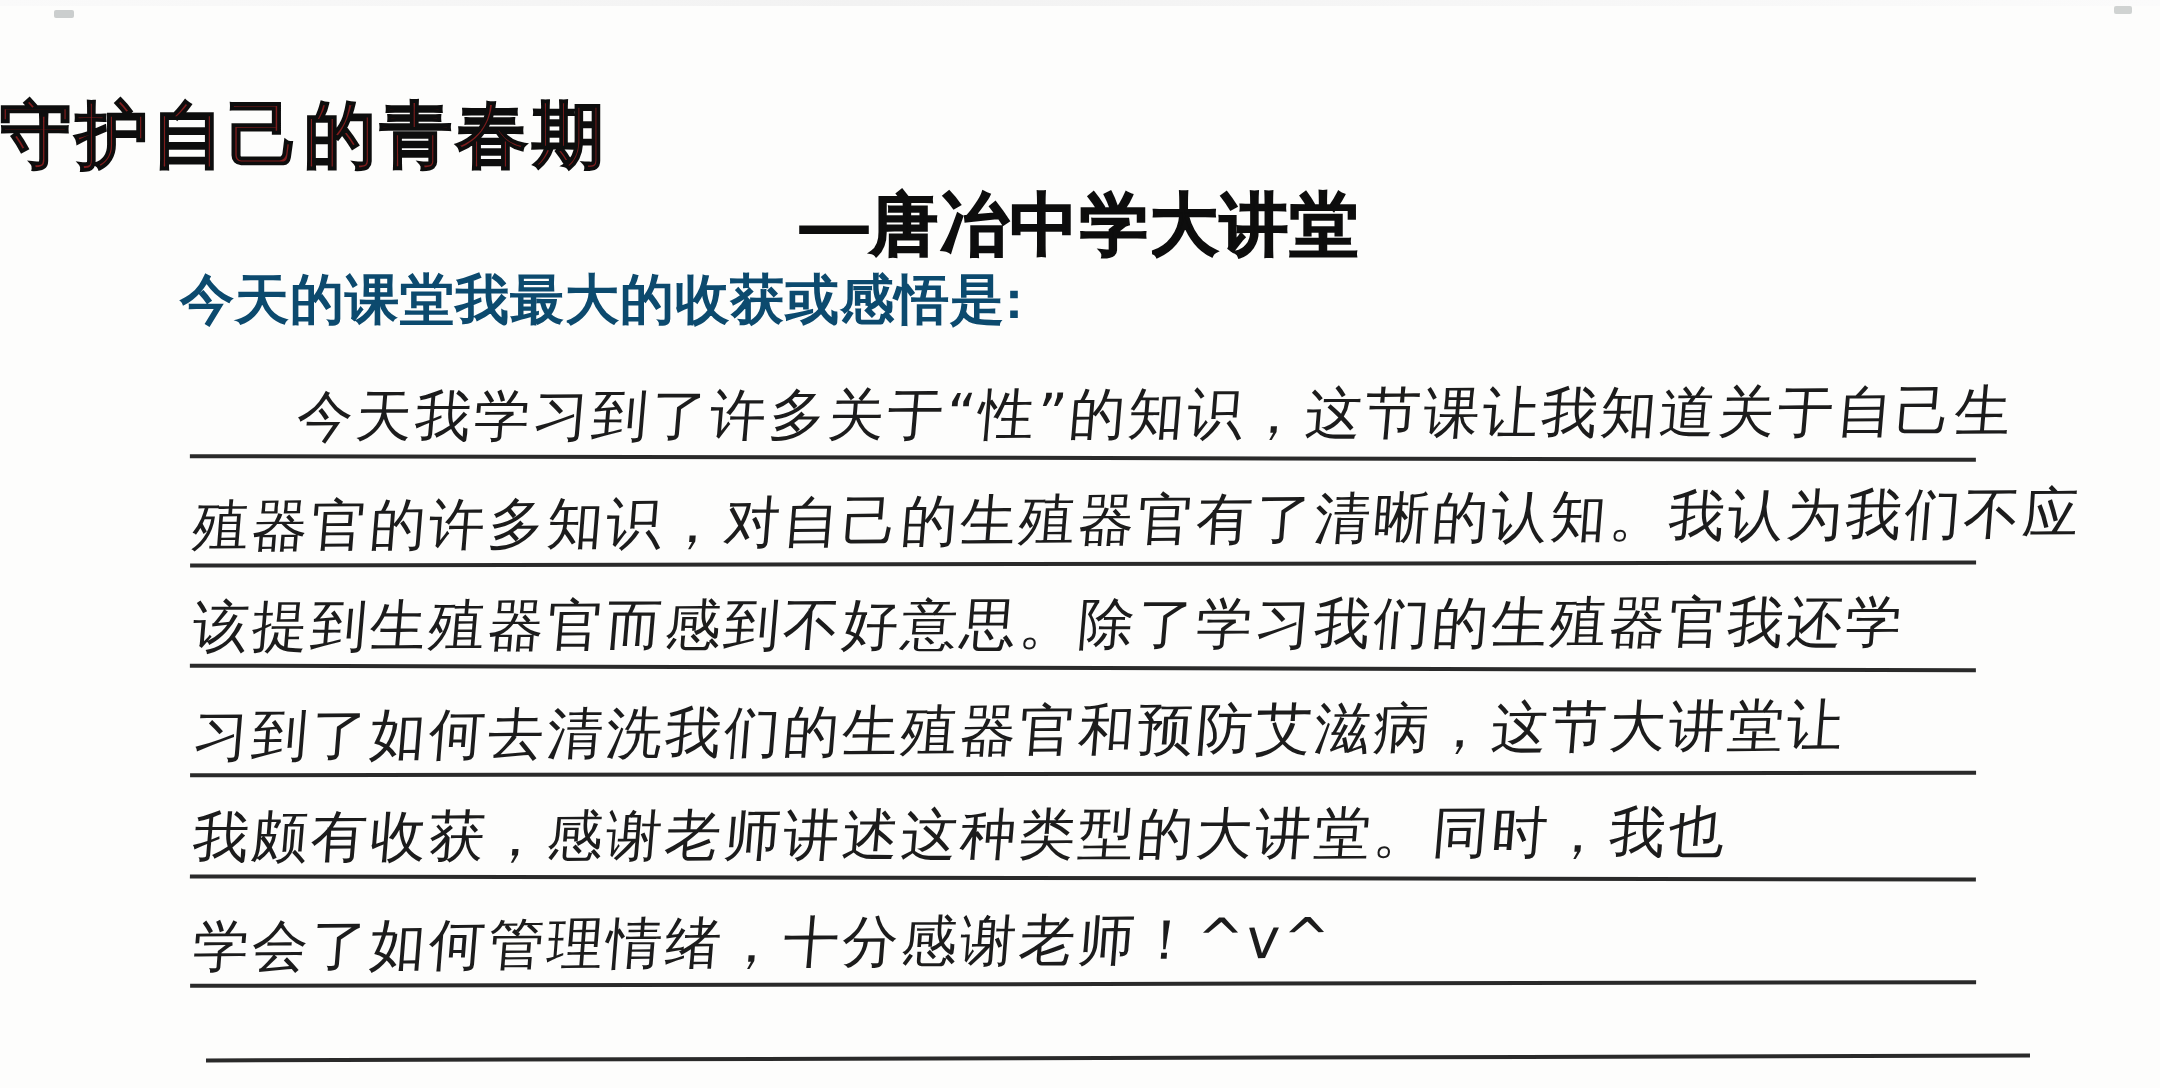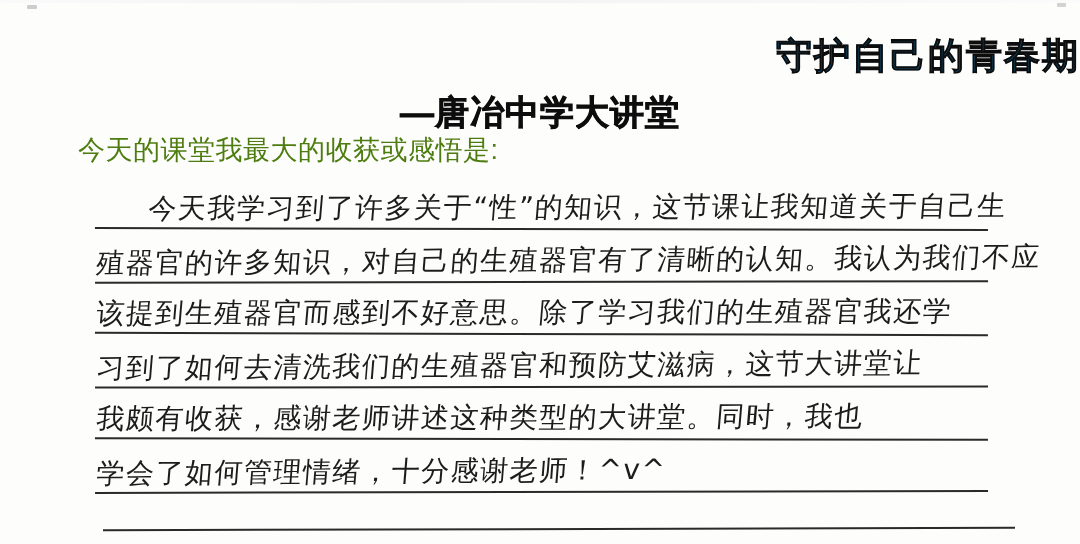--- a/index.html
+++ b/index.html
@@ -17,50 +17,50 @@
     color: #111;
   }
   .scan-edge-top {
     position: absolute;
     top: 0; left: 0;
     width: 100%; height: 3px;
     background: linear-gradient(to right, #fafafa 0%, #f2f2f2 40%, #fbfbfb 100%);
   }
   .doc-title {
     position: absolute;
-    top: 32px;
+    top: 44px;
     left: 0;
     width: 100%;
-    text-align: right;
+    text-align: left;
     font-size: 36px;
     font-weight: 900;
     letter-spacing: 2px;
-    color: #0c4a6e;
+    color: #7f1d1d;
     -webkit-text-stroke: 0.8px #0d0d0d;
   }
   .doc-subtitle {
     position: absolute;
     top: 90px;
     left: 0;
     width: 100%;
     text-align: center;
     font-size: 34px;
     font-weight: 700;
     letter-spacing: 1px;
     color: #0d0d0d;
     -webkit-text-stroke: 0.8px #0d0d0d;
   }
   .prompt {
     position: absolute;
     top: 132px;
-    left: 78px;
+    left: 90px;
     font-size: 27px;
-    font-weight: 400;
+    font-weight: 700;
     letter-spacing: 0.5px;
-    color: #4d7c0f;
+    color: #0c4a6e;
   }
   .lines-wrap {
     position: absolute;
     top: 177px;
     left: 95px;
     width: 893px;
   }
   .hw-line {
     position: relative;
     height: 50.5px;

